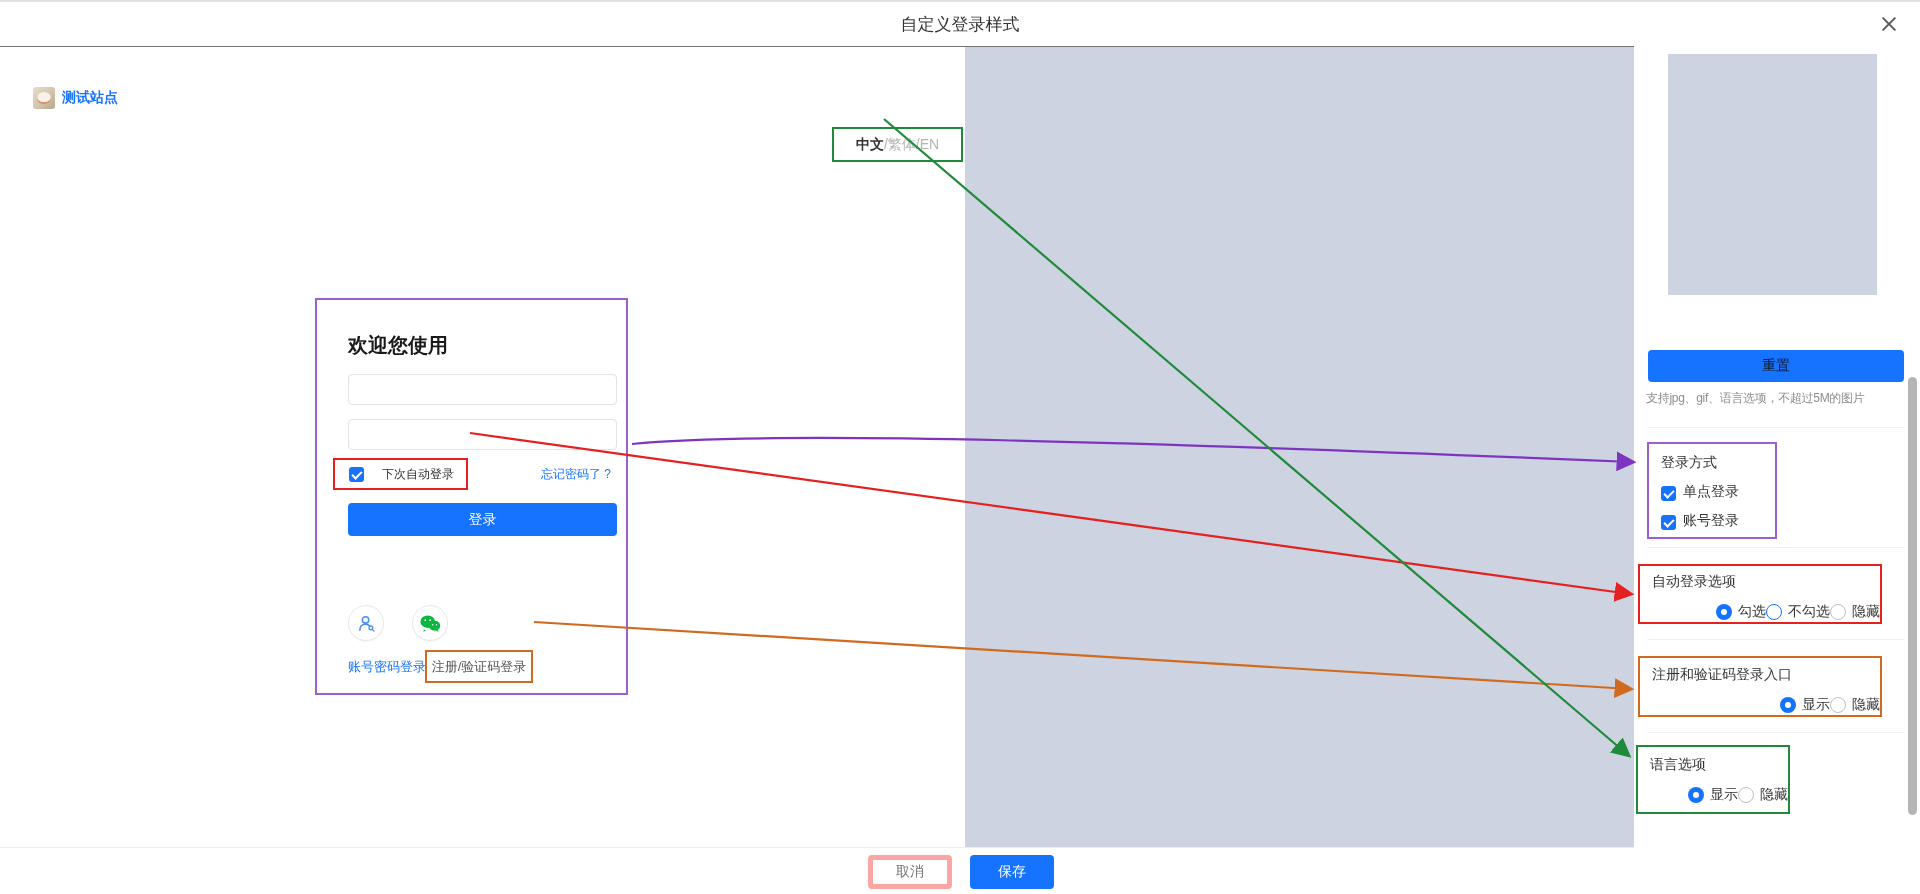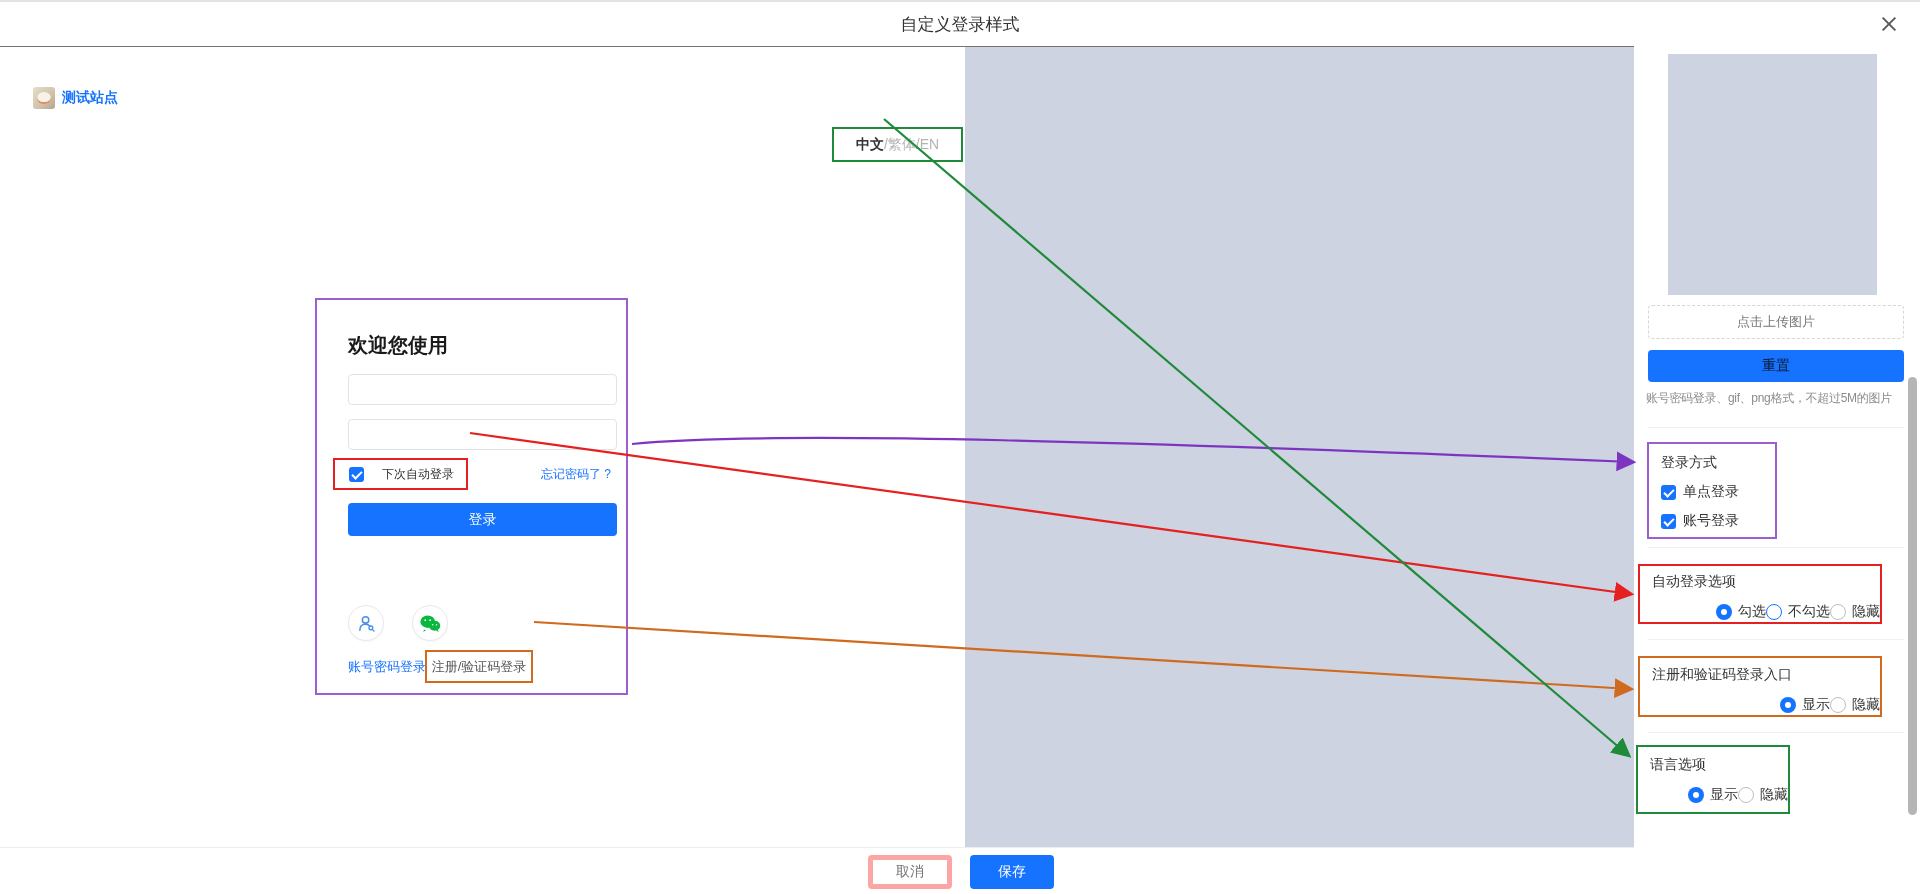--- a/index.html
+++ b/index.html
@@ -50,21 +50,21 @@
   .opt-label{font-size:14px;color:#333;}
   .radio{width:16px;height:16px;border-radius:50%;box-sizing:border-box;flex:0 0 auto;}
   .radio.sel{background:#1673ff;position:relative;}
   .radio.sel::after{content:"";position:absolute;left:5px;top:5px;width:6px;height:6px;border-radius:50%;background:#fff;}
   .radio.blue-ring{border:1.5px solid #1673ff;background:#fff;}
   .radio.gray-ring{border:1.5px solid #b8bfca;background:#fff;}
   .box-methods{left:13px;top:396px;width:130px;height:97px;border:2px solid #9b5fd0;padding:10px 0 0 12px;}
   .box-auto{left:4px;top:518px;width:244px;height:60px;border:2px solid #e52020;padding:7px 0 0 12px;}
   .box-register{left:4px;top:610px;width:244px;height:61px;border:2px solid #d06a1f;padding:8px 0 0 12px;}
   .box-lang{left:2px;top:699px;width:154px;height:69px;border:2px solid #1f8a3a;padding:9px 0 0 12px;}
-  .cbx-row{display:flex;align-items:center;gap:7px;margin-top:11px;cursor:pointer;}
+  .cbx-row{display:flex;align-items:flex-end;gap:7px;margin-top:11px;cursor:pointer;}
   .radio-group{display:flex;align-items:center;gap:0;margin-top:12px;justify-content:flex-end;}
   .scroll-thumb{position:absolute;left:1908px;top:375px;width:9px;height:438px;border-radius:5px;background:#b5b5b5;cursor:pointer;}
   
   .footer-btn{position:absolute;top:853px;height:34px;width:84px;border-radius:4px;font-size:14px;cursor:pointer;}
   .cancel-btn{left:868px;background:#fff;border:5px solid #fca5a5;color:#737373;}
   .save-btn{left:970px;background:#1673ff;border:none;color:#fff;}
   
   .arrows{position:absolute;left:0;top:0;width:1920px;height:894px;z-index:10;pointer-events:none;}
 </style>
 </head>
@@ -124,23 +124,22 @@
       </div>
       <span class="tab-account">账号密码登录</span>
       <div class="register-annot">
         <span class="tab-register">注册/验证码登录</span>
       </div>
     </div>
   </div>
 
   <div class="settings">
     <div class="thumb"></div>
-    <div class="upload-btn">点击上传图片</div>
     <button class="reset-btn">重置</button>
-    <div class="hint">账号密码登录、gif、png格式，不超过5M的图片</div>
+    <div class="hint">支持jpg、gif、语言选项，不超过5M的图片</div>
 
     <div class="divider" style="top:381px"></div>
 
     <div class="sec-box box-methods">
       <div class="sec-title">登录方式</div>
       <div class="cbx-row">
         <span class="checkbox"></span>
         <span class="opt-label">单点登录</span>
       </div>
       <div class="cbx-row">

